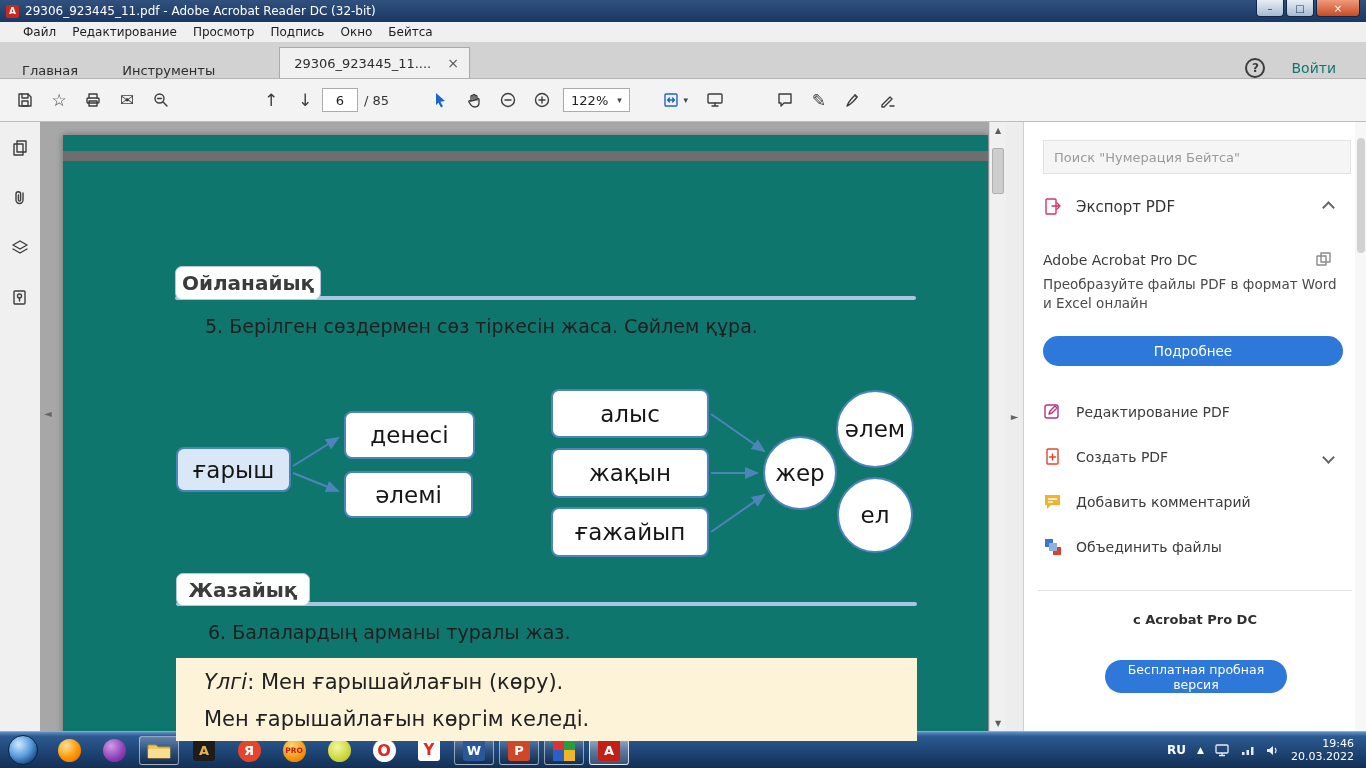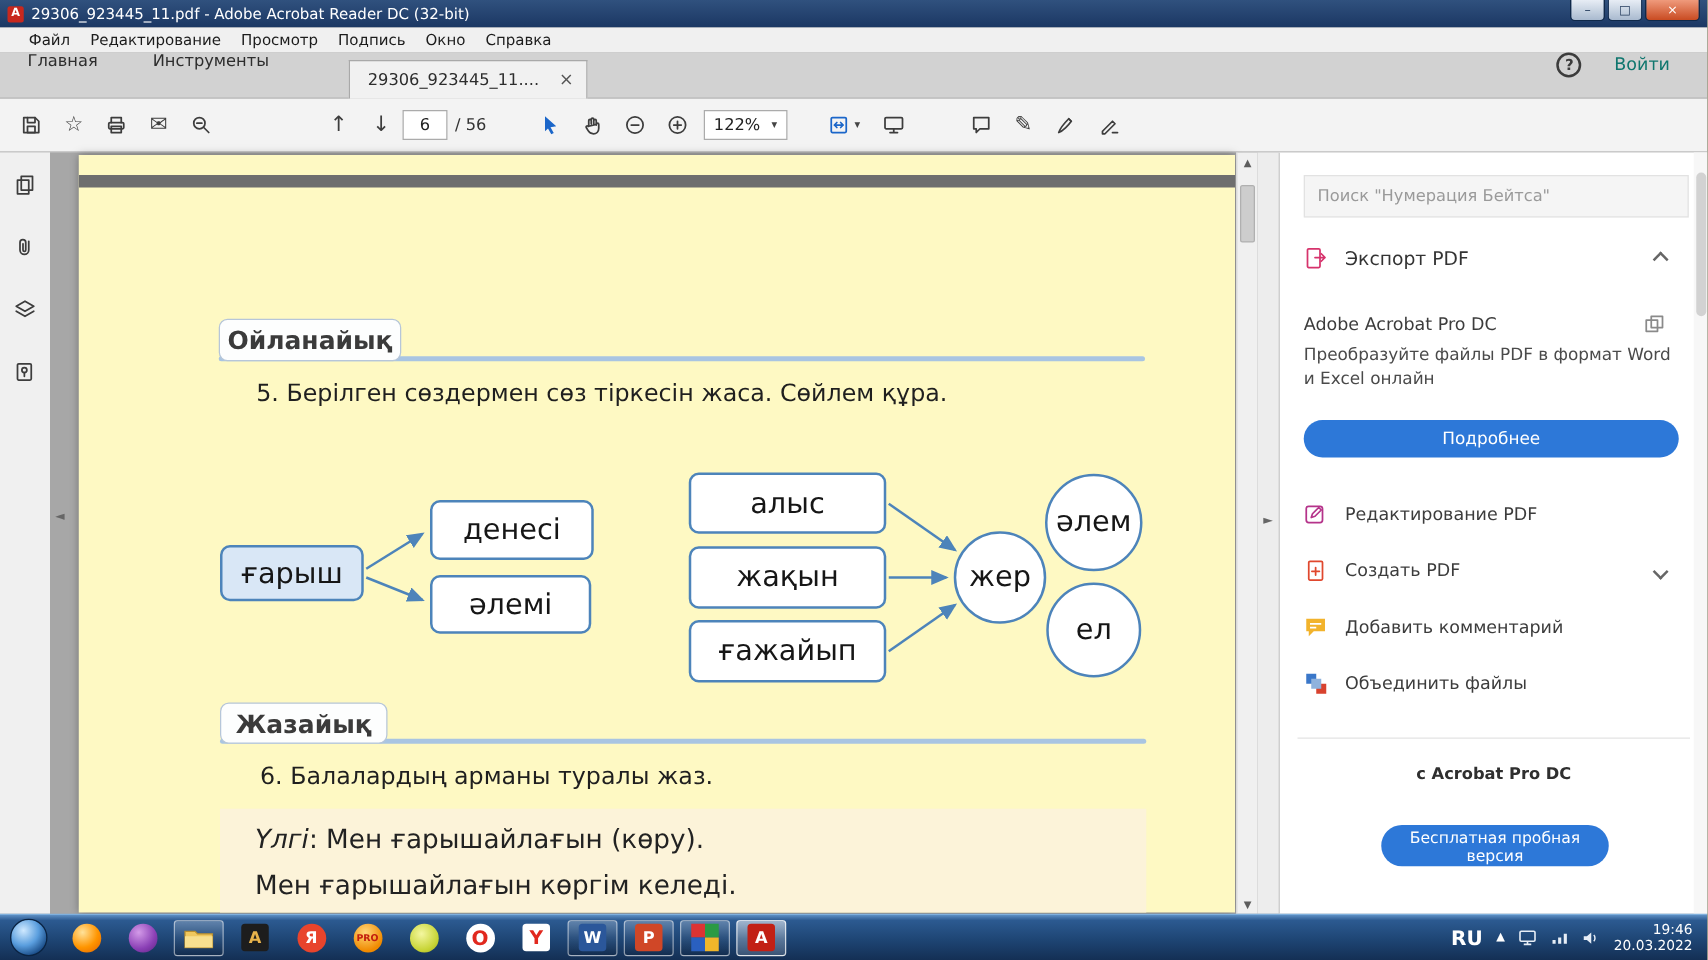--- a/index.html
+++ b/index.html
@@ -13,21 +13,21 @@
   #win-controls{position:absolute;right:6px;top:0;display:flex}
   .wc{height:17px;border:1px solid #10294a;border-top:none;border-radius:0 0 4px 4px;display:flex;align-items:center;justify-content:center;font-size:10px;color:#243b5c;background:linear-gradient(#e7edf5,#a9bacf);margin-left:2px}
   .wc.mm{width:28px}
   .wc.close{width:44px;background:linear-gradient(#ef9a7c,#c94b22);color:#fff}
 
   
   #menubar{position:absolute;left:0;top:22px;width:1366px;height:20px;background:#f0f0f0;display:flex;align-items:center;font-size:12px;color:#1c1c1c;padding-left:15px}
   .menu-item{padding:0 8px;height:20px;line-height:20px}
 
   
-  #tabbar{position:absolute;left:0;top:42px;width:1366px;height:37px;background:#d2d2d2;border-bottom:1px solid #b3b3b3;display:flex;align-items:flex-start;font-size:13px;color:#2d2d2d}
+  #tabbar{position:absolute;left:0;top:42px;width:1366px;height:37px;background:#d2d2d2;border-bottom:1px solid #b3b3b3;display:flex;align-items:flex-end;font-size:13px;color:#2d2d2d}
   .bar-tab{padding:0 22px}
   #tab-doc{height:31px;margin-top:6px;background:#f1f1f1;border:1px solid #a9a9a9;border-bottom:none;display:flex;align-items:center;gap:16px;padding:0 10px 0 14px;margin-left:42px}
   #tab-doc .x{color:#555;font-size:14px}
   #tab-right{margin-left:auto;display:flex;align-items:center;gap:26px;padding-right:30px}
   #help-circle{width:20px;height:20px;border:2px solid #3c3c3c;border-radius:50%;display:flex;align-items:center;justify-content:center;font-size:12px;color:#3c3c3c;font-weight:bold}
   #signin{font-size:14px;color:#0f766e}
 
   
   #toolbar{position:absolute;left:0;top:79px;width:1366px;height:43px;background:#f3f3f3;border-bottom:1px solid #bdbdbd;display:flex;align-items:center;padding-left:8px}
   .ticon{width:34px;height:30px;display:flex;align-items:center;justify-content:center;color:#3d3d3d;font-size:17px;flex:none}
@@ -41,21 +41,21 @@
 
   
   #main{position:absolute;left:0;top:122px;width:1366px;height:609px}
   #leftstrip{position:absolute;left:0;top:0;width:40px;height:609px;background:#f0f0f0;display:flex;flex-direction:column;align-items:center;padding-top:16px;gap:30px}
   #docarea{position:absolute;left:40px;top:0;width:966px;height:609px;background:#a7a7a7}
   #collapse-left{position:absolute;left:4px;top:286px;font-size:10px;color:#666}
   #gutter{position:absolute;left:1006px;top:0;width:17px;height:609px;background:#ededed;display:flex;align-items:center;justify-content:center}
   #collapse-right{font-size:10px;color:#666;margin-top:-20px}
 
   
-  #page{position:absolute;left:23px;top:2px;width:925px;height:606px;background:#fef9c3;overflow:hidden;box-shadow:0 0 7px rgba(0,0,0,.35)}
+  #page{position:absolute;left:23px;top:13px;width:925px;height:606px;background:#0f766e;overflow:hidden;box-shadow:0 0 7px rgba(0,0,0,.35)}
   #darkbar{position:absolute;left:0;top:16px;width:925px;height:10px;background:#6e6e6e}
   .pill{position:absolute;border:1px solid #b6c6d9;border-radius:7px;background:#fdfefe;display:flex;align-items:center;justify-content:center;font-weight:bold;font-size:20px;color:#3b3b3b;z-index:2}
   .hline{position:absolute;height:4px;background:#a9c5e2;border-radius:2px;z-index:1}
   .ex{position:absolute;font-size:19px;color:#1f1f1f;z-index:1}
   .dbox{position:absolute;border:2px solid #4d84ba;border-radius:8px;background:#fff;display:flex;align-items:center;justify-content:center;font-size:23px;color:#161616;z-index:2}
   .dbox.root{background:#d9e7f6}
   .dcirc{position:absolute;border:2px solid #4d84ba;border-radius:50%;background:#fff;display:flex;align-items:center;justify-content:center;font-size:23px;color:#161616;z-index:2}
   #arrows{position:absolute;left:0;top:0;z-index:1;pointer-events:none}
   #exbox{position:absolute;left:113px;top:523px;width:741px;height:200px;background:#fcf3d9;z-index:1;padding:12px 0 0 28px;font-size:21px;color:#222}
   #exbox .l1{margin-bottom:13px}
@@ -83,21 +83,21 @@
 
   
   #taskbar{position:absolute;left:0;top:731px;width:1366px;height:37px;background:linear-gradient(#5d8fc4 0%,#2c5a91 12%,#1e4574 55%,#142f54 100%);border-top:1px solid #7fb0dd;display:flex;align-items:center;gap:5px;padding:0 8px}
   #orb{width:30px;height:30px;border-radius:50%;flex:none;background:radial-gradient(circle at 35% 30%,#cfe9ff,#5a9ede 45%,#1a4c87 78%,#0b2a52);border:1px solid #0a2342;margin-right:6px}
   .tbtn{width:40px;height:29px;border-radius:3px;display:flex;align-items:center;justify-content:center;flex:none}
   .tbtn.open{border:1px solid rgba(255,255,255,.5);background:linear-gradient(rgba(255,255,255,.25),rgba(255,255,255,.06) 50%,rgba(0,0,0,.12))}
   .tbtn.active{border:1px solid rgba(255,255,255,.75);background:linear-gradient(rgba(255,255,255,.55),rgba(255,255,255,.28) 50%,rgba(255,255,255,.16))}
   .cir{border-radius:50%;width:23px;height:23px;display:flex;align-items:center;justify-content:center;font-weight:bold;color:#fff}
   .sq{width:22px;height:22px;border-radius:3px;display:flex;align-items:center;justify-content:center;color:#fff;font-weight:bold;font-size:13px}
   #tray{margin-left:auto;display:flex;align-items:center;gap:11px;color:#fff;padding-right:4px}
-  #tray-lang{font-size:16px;font-weight:bold}
+  #tray-lang{font-size:12px;font-weight:bold}
   #tray-expand{font-size:9px;color:#fff}
   #clock{font-size:11px;line-height:13px;text-align:right}
 </style>
 </head>
 <body>
 
 <div id="win">
 
   <div id="titlebar">
     <span id="app-ico">A</span>
@@ -114,21 +114,21 @@
         </button>
     </div>
   </div>
 
   <div id="menubar">
     <span class="menu-item">Файл</span>
     <span class="menu-item">Редактирование</span>
     <span class="menu-item">Просмотр</span>
     <span class="menu-item">Подпись</span>
     <span class="menu-item">Окно</span>
-    <span class="menu-item">Справка</span>
+    <span class="menu-item">Бейтса</span>
   </div>
 
   <div id="tabbar">
     <span class="bar-tab">Главная</span>
     <span class="bar-tab">Инструменты</span>
     <div id="tab-doc">
       <span>29306_923445_11....</span>
       <span class="x">×</span>
     </div>
     <div id="tab-right">
@@ -166,21 +166,21 @@
         </svg>
       </button>
     <div class="sp" style="width:76px"></div>
     <button class="ticon">
         <span>↑</span>
       </button>
     <button class="ticon">
         <span>↓</span>
       </button>
     <input id="pagebox" value="6" style="">
-    <span id="pagecount">/ 56</span>
+    <span id="pagecount">/ 85</span>
     <div class="sp" style="width:34px"></div>
     <button class="ticon">
         <svg width="18" height="18">
           <path d="M5 2l9 8-4.6.7 2.6 4.6-2 1.1-2.6-4.7L5 14z" fill="#1b66c9"></path>
         </svg>
       </button>
     <button class="ticon">
         <svg class="oi" width="18" height="18">
           <path d="M6 9V5.5a1 1 0 012 0V8m0-3.5a1 1 0 012 0V8m0-2.5a1 1 0 012 0V9m0-.5a1 1 0 012 0v3c0 3-2 4.5-4.2 4.5-2 0-3.3-.8-4.3-2.5L4 11c-.5-.8.6-1.8 1.4-1L6 10z"></path>
         </svg>

